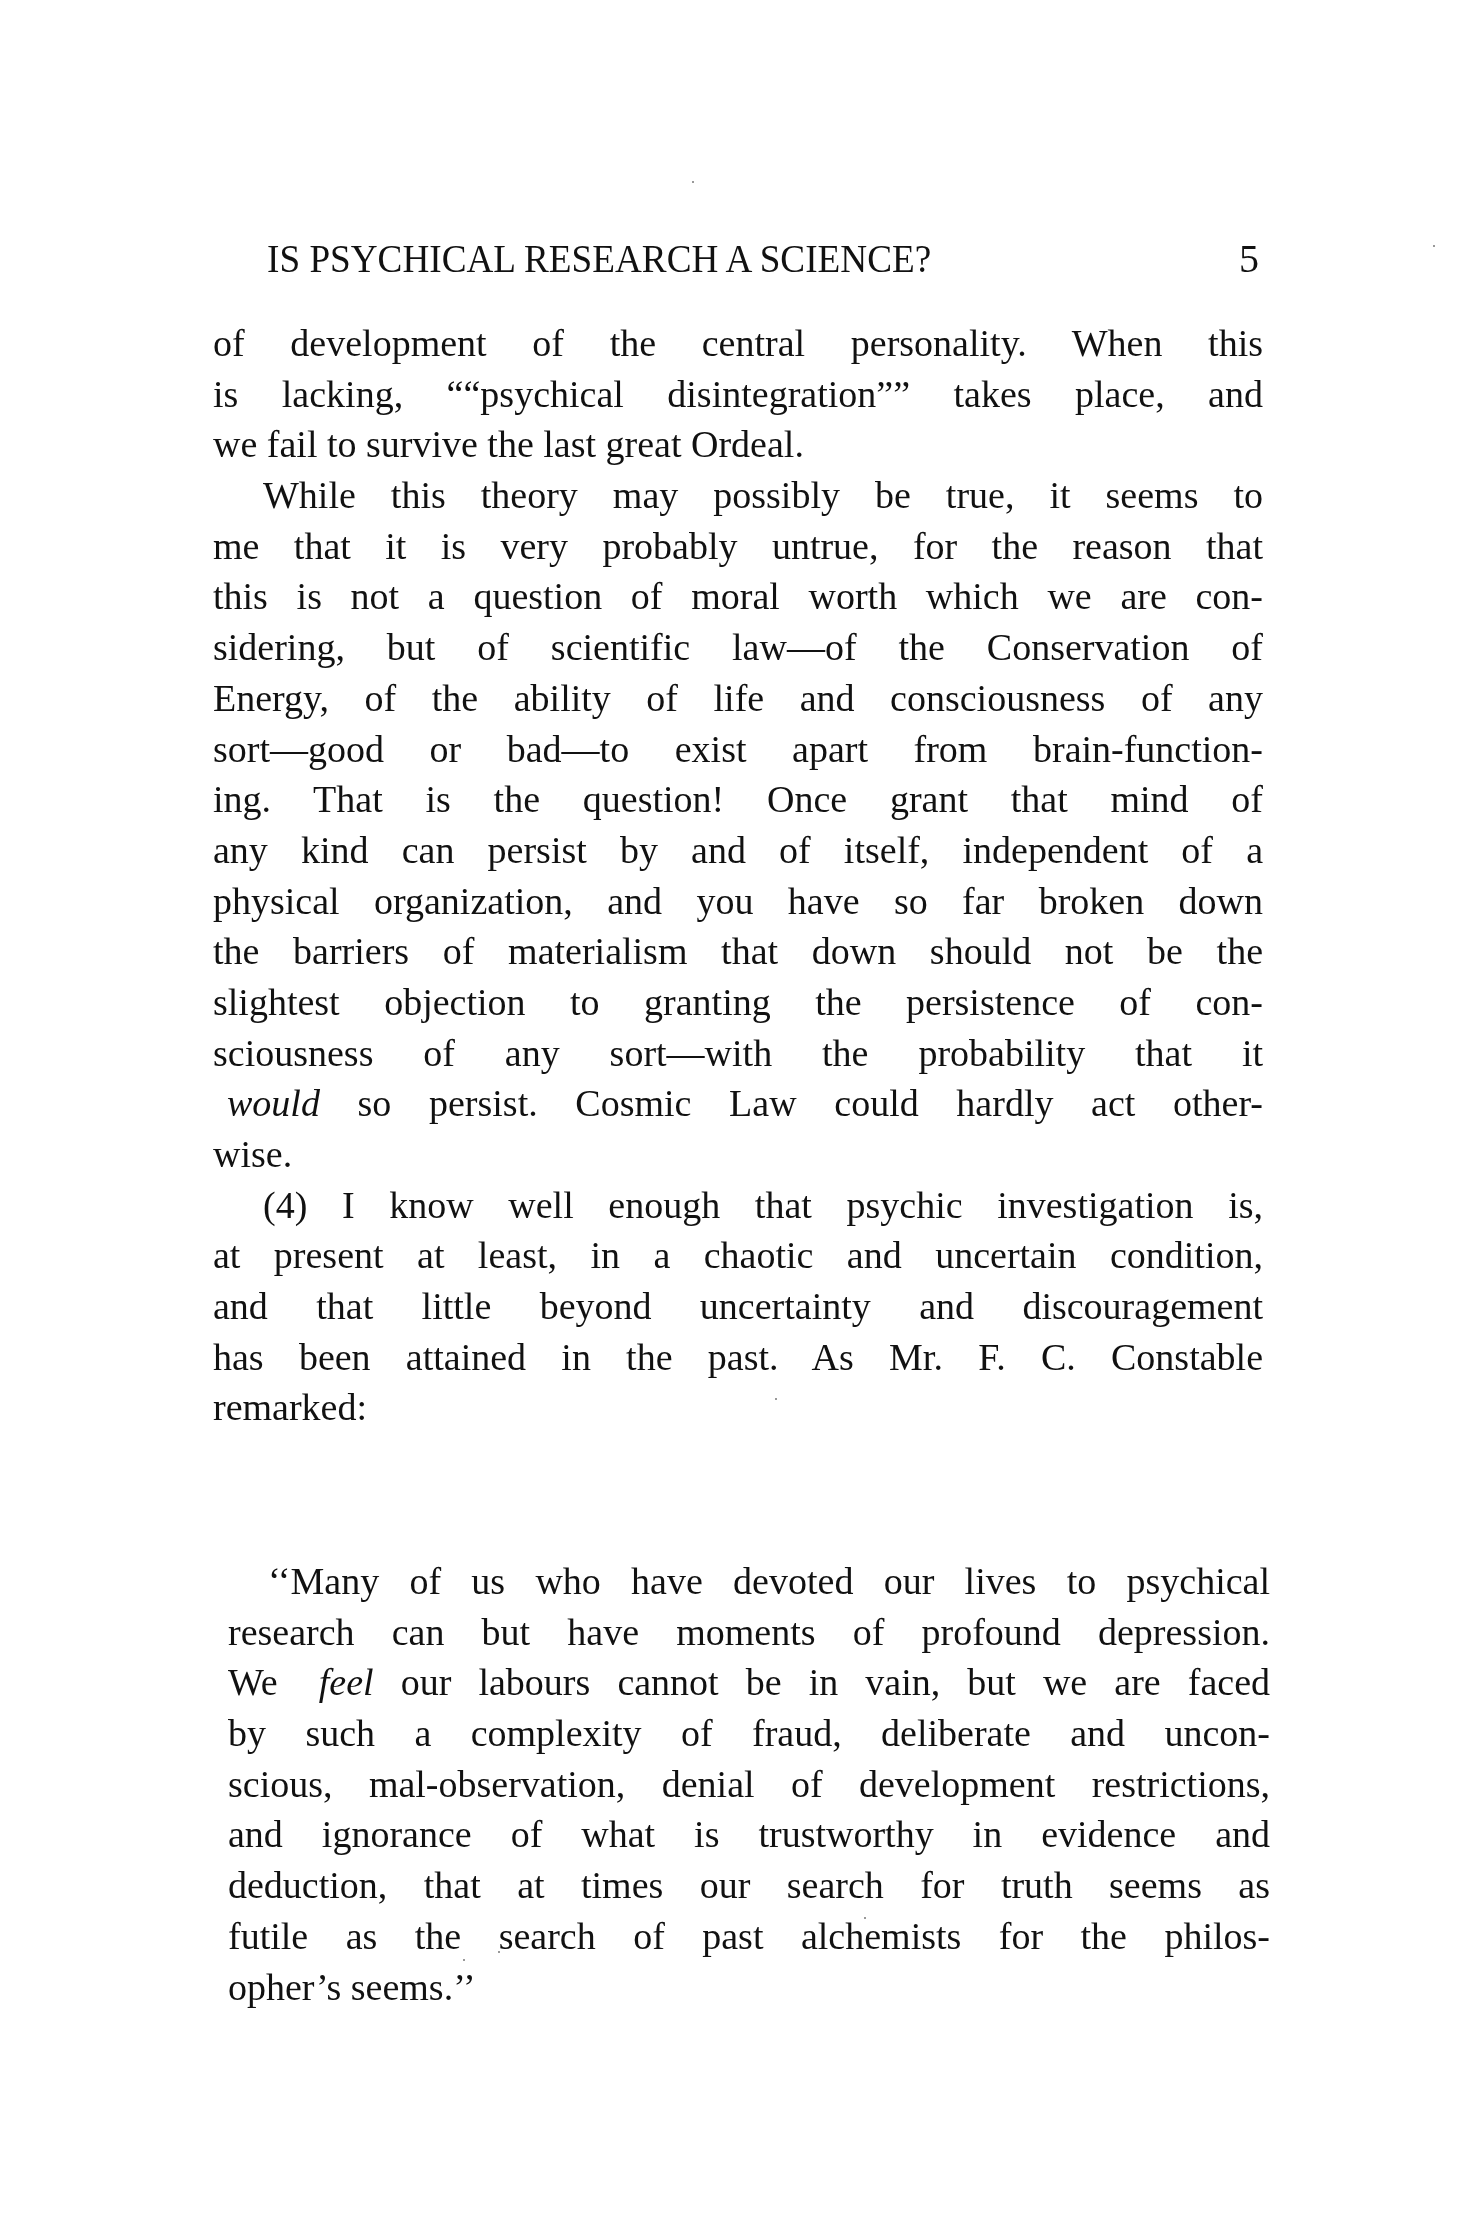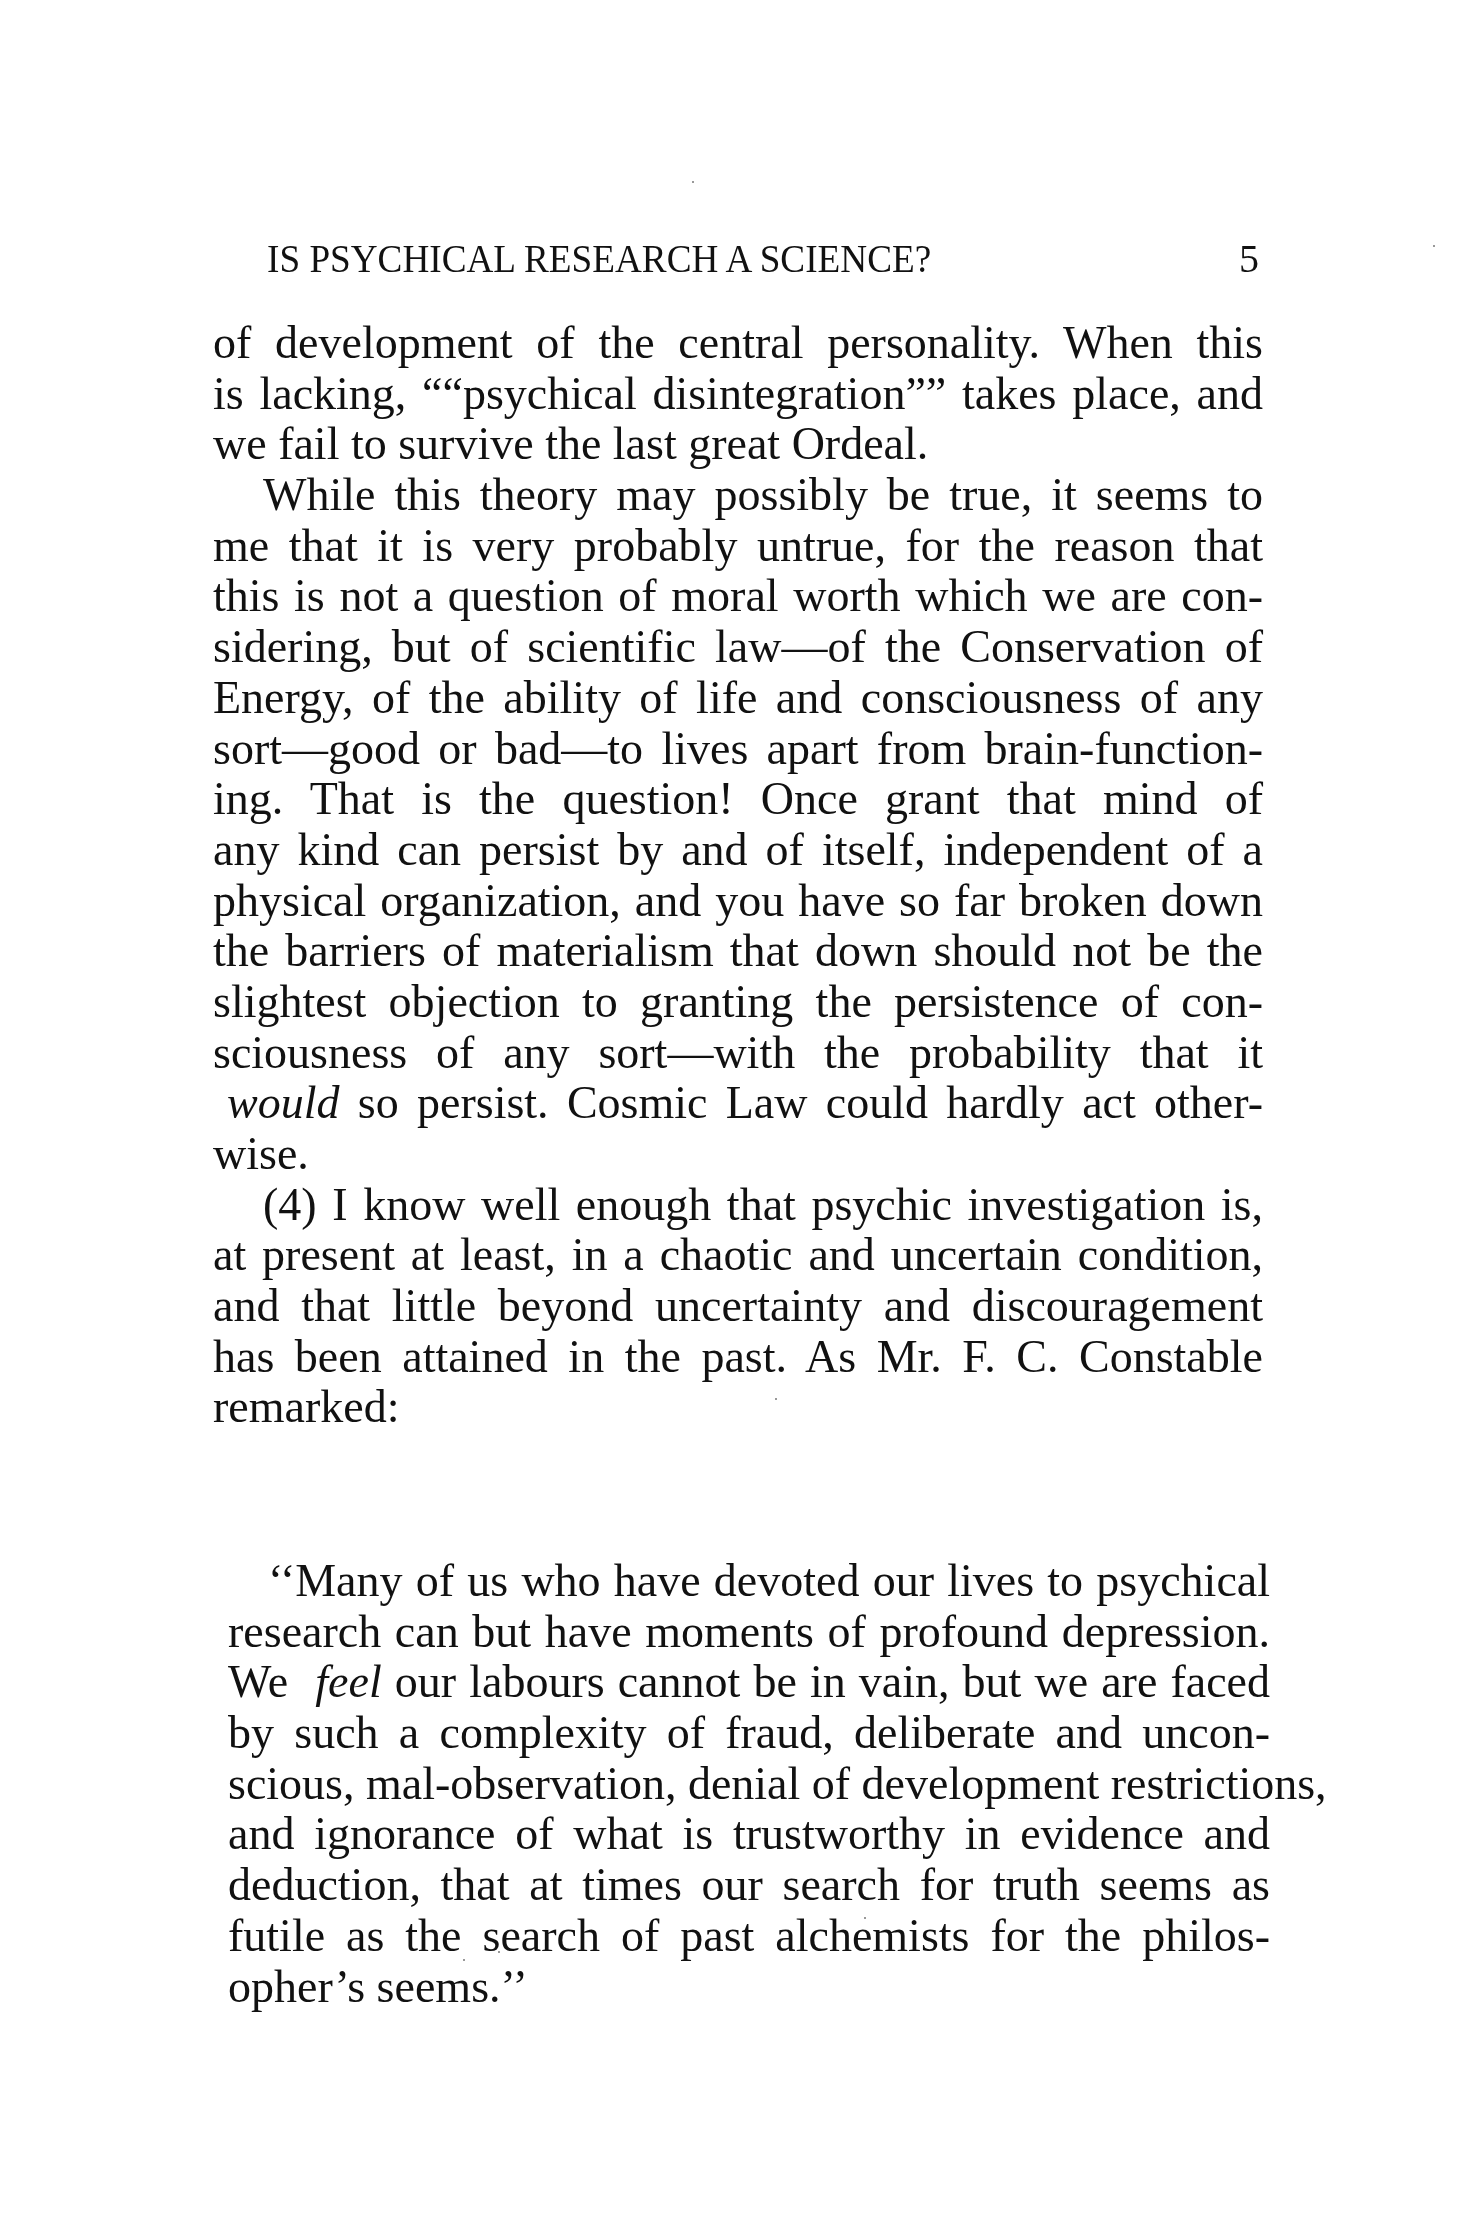--- a/index.html
+++ b/index.html
@@ -1,21 +1,21 @@
 <!DOCTYPE html>
 <html><head>
 <meta charset="utf-8">
 <style>
   html, body { margin: 0; padding: 0; background: #ffffff; }
   body { width: 1475px; height: 2216px; position: relative; overflow: hidden; }
   .page { position: absolute; left: 0; top: 0; width: 1368px; height: 2216px; background: #ffffff; color: #111111; font-family: "Liberation Serif", "DejaVu Serif", serif; }
   .running-head { position: absolute; left: 267px; top: 234px; width: 992px; height: 50px; line-height: 50px; font-size: 40px; }
   .running-title { position: absolute; left: 0; top: 0; white-space: nowrap; letter-spacing: 0px; display: inline-block; transform-origin: left center; transform: scaleX(0.93); }
   .page-number { position: absolute; right: 0; top: 0; }
-  .column { position: absolute; font-size: 46px; line-height: 50.7px; font-family: Liberation Serif, serif; }
+  .column { position: absolute; font-size: 38px; line-height: 50.7px; font-family: Liberation Serif, serif; }
   .body-col { left: 213px; top: 318px; width: 1050px; }
   .quote-col { left: 228px; top: 1556px; width: 1042px; }
   .line { display: block; height: 50.7px; white-space: nowrap; overflow: visible; text-align: justify; text-align-last: justify; }
   .line.last { text-align: right; text-align-last: left; }
   .line.indent { padding-left: 50px; }
   .line.indent-q { padding-left: 40px; }
   em { font-style: italic; margin-left: 14px; }
   .speck { position: absolute; width: 2px; height: 2px; background: #777; border-radius: 1px; }
 </style>
 </head>
@@ -30,21 +30,21 @@
 
   <div class="column body-col">
     <span class="line">of development of the central personality.  When this</span>
     <span class="line">is lacking, ““psychical disintegration”” takes place, and</span>
     <span class="line last">we fail to survive the last great Ordeal.</span>
     <span class="line indent">While this theory may possibly be true, it seems to</span>
     <span class="line">me that it is very probably untrue, for the reason that</span>
     <span class="line">this is not a question of moral worth which we are con-</span>
     <span class="line">sidering, but of scientific law—of the Conservation of</span>
     <span class="line">Energy, of the ability of life and consciousness of any</span>
-    <span class="line">sort—good or bad—to lives apart from brain-function-</span>
+    <span class="line">sort—good or bad—to exist apart from brain-function-</span>
     <span class="line">ing.  That is the question!  Once grant that mind of</span>
     <span class="line">any kind can persist by and of itself, independent of a</span>
     <span class="line">physical organization, and you have so far broken down</span>
     <span class="line">the barriers of materialism that down should not be the</span>
     <span class="line">slightest objection to granting the persistence of con-</span>
     <span class="line">sciousness of any sort—with the probability that it</span>
     <span class="line"><em>would</em> <span>so persist.  Cosmic Law could hardly act other-</span></span>
     <span class="line last">wise.</span>
     <span class="line indent">(4) I know well enough that psychic investigation is,</span>
     <span class="line">at present at least, in a chaotic and uncertain condition,</span>

